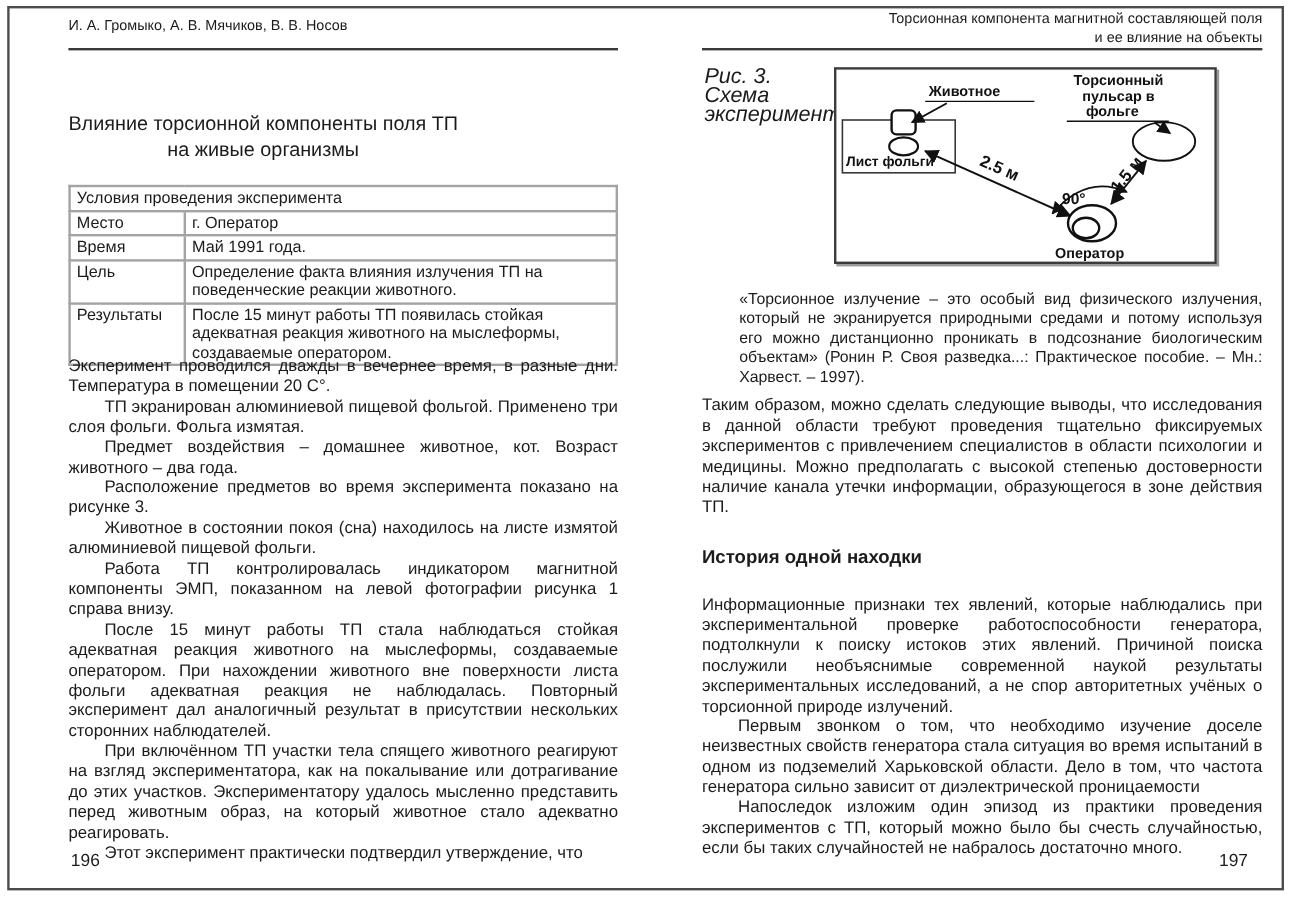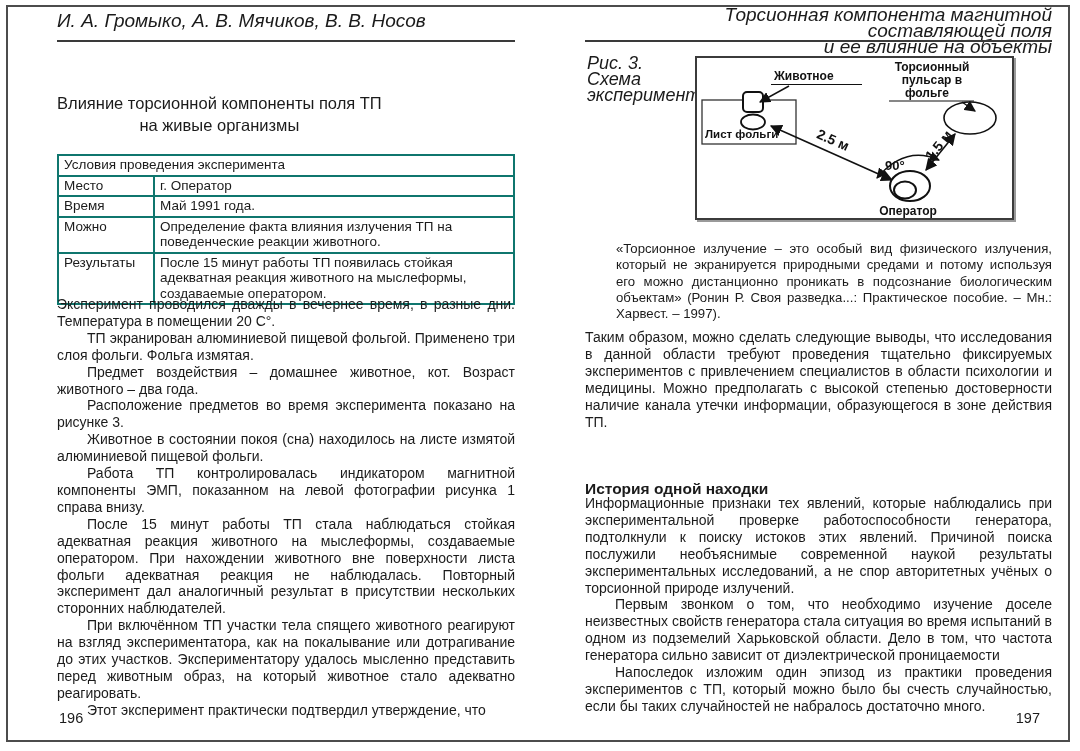--- a/index.html
+++ b/index.html
@@ -10,31 +10,31 @@
   }
   .outer-frame{
     position:absolute;left:6px;top:5px;width:1064px;height:737px;
     border:2px solid #4c4c4c;box-sizing:border-box;pointer-events:none;
   }
   .page{position:absolute;top:0;height:751px;}
   .page-left{left:57px;width:458px;}
   .page-right{left:585px;width:467px;}
 
   .running-header{position:absolute;top:13px;left:0;width:100%;
-    font-style:italic;font-size:19px;line-height:16px;}
+    font-size:12px;line-height:16px;}
   .running-header.right{text-align:right;white-space:pre-line;top:7px;}
   .header-rule{position:absolute;top:40px;left:0;width:100%;height:0;
     border-top:2px solid #3a3a3a;}
 
   .page-title{position:absolute;top:92px;left:0;font-size:16.5px;line-height:22px;
     white-space:pre-line;text-align:center;}
 
   .cond-table{position:absolute;top:154px;left:0;width:458px;border-collapse:collapse;
     font-size:13.5px;line-height:15.5px;}
-  .cond-table td{border:2px solid #0f766e;padding:1px 5px 2px 5px;vertical-align:top;}
+  .cond-table td{border:2px solid #a3a3a3;padding:1px 5px 2px 5px;vertical-align:top;}
   .cond-table td.lbl{width:84px;}
 
   .body-text{position:absolute;left:0;width:458px;text-align:justify;
     font-size:14px;line-height:16.9px;}
   .body-text-left{top:296px;}
   .body-text p{margin:0;}
   .body-text p.indent{text-indent:30px;}
 
   .page-number{position:absolute;top:710px;font-size:14.5px;}
   .page-number.pn-left{left:2px;}
@@ -44,21 +44,21 @@
     font-size:18px;line-height:16px;white-space:pre-line;}
   .fig-box{position:absolute;left:110px;top:56px;width:315px;height:160px;
     border:2px solid #3b3b3b;background:#fff;box-shadow:2px 2px 0 #9a9a9a;box-sizing:content-box;}
   .fig-box svg{display:block;}
   .fig-box text{font-family:"Liberation Sans", sans-serif;font-weight:bold;fill:#111;}
 
   .quote-block{position:absolute;top:241px;left:0;width:467px;box-sizing:border-box;
     padding-left:31px;text-align:justify;font-size:13.2px;line-height:16.3px;}
   .conclusion{position:absolute;top:329px;left:0;width:467px;text-align:justify;
     font-size:14px;line-height:17px;}
-  .section-heading{position:absolute;top:480px;left:0;font-size:15.5px;font-weight:bold;}
+  .section-heading{position:absolute;top:456px;left:0;font-size:15.5px;font-weight:bold;}
   .body-text-right{top:495px;width:467px;font-size:14px;line-height:16.9px;}
 </style>
 </head>
 <body>
 
 <div class="outer-frame"></div>
 
 <div class="page page-left">
   <div class="running-header">И. А. Громыко, А. В. Мячиков, В. В. Носов</div>
   <div class="header-rule"></div>
@@ -73,21 +73,21 @@
       </tr>
       <tr>
         <td class="lbl">Место</td>
         <td>г. Оператор</td>
       </tr>
       <tr>
         <td class="lbl">Время</td>
         <td>Май 1991 года.</td>
       </tr>
       <tr>
-        <td class="lbl">Можно</td>
+        <td class="lbl">Цель</td>
         <td>Определение факта влияния излучения ТП на поведенческие реакции животного.</td>
       </tr>
       <tr>
         <td class="lbl">Результаты</td>
         <td>После 15 минут работы ТП появилась стойкая адекватная реакция животного на мыслеформы, создаваемые оператором.</td>
       </tr>
     </tbody>
   </table>
 
   <div class="body-text body-text-left">

